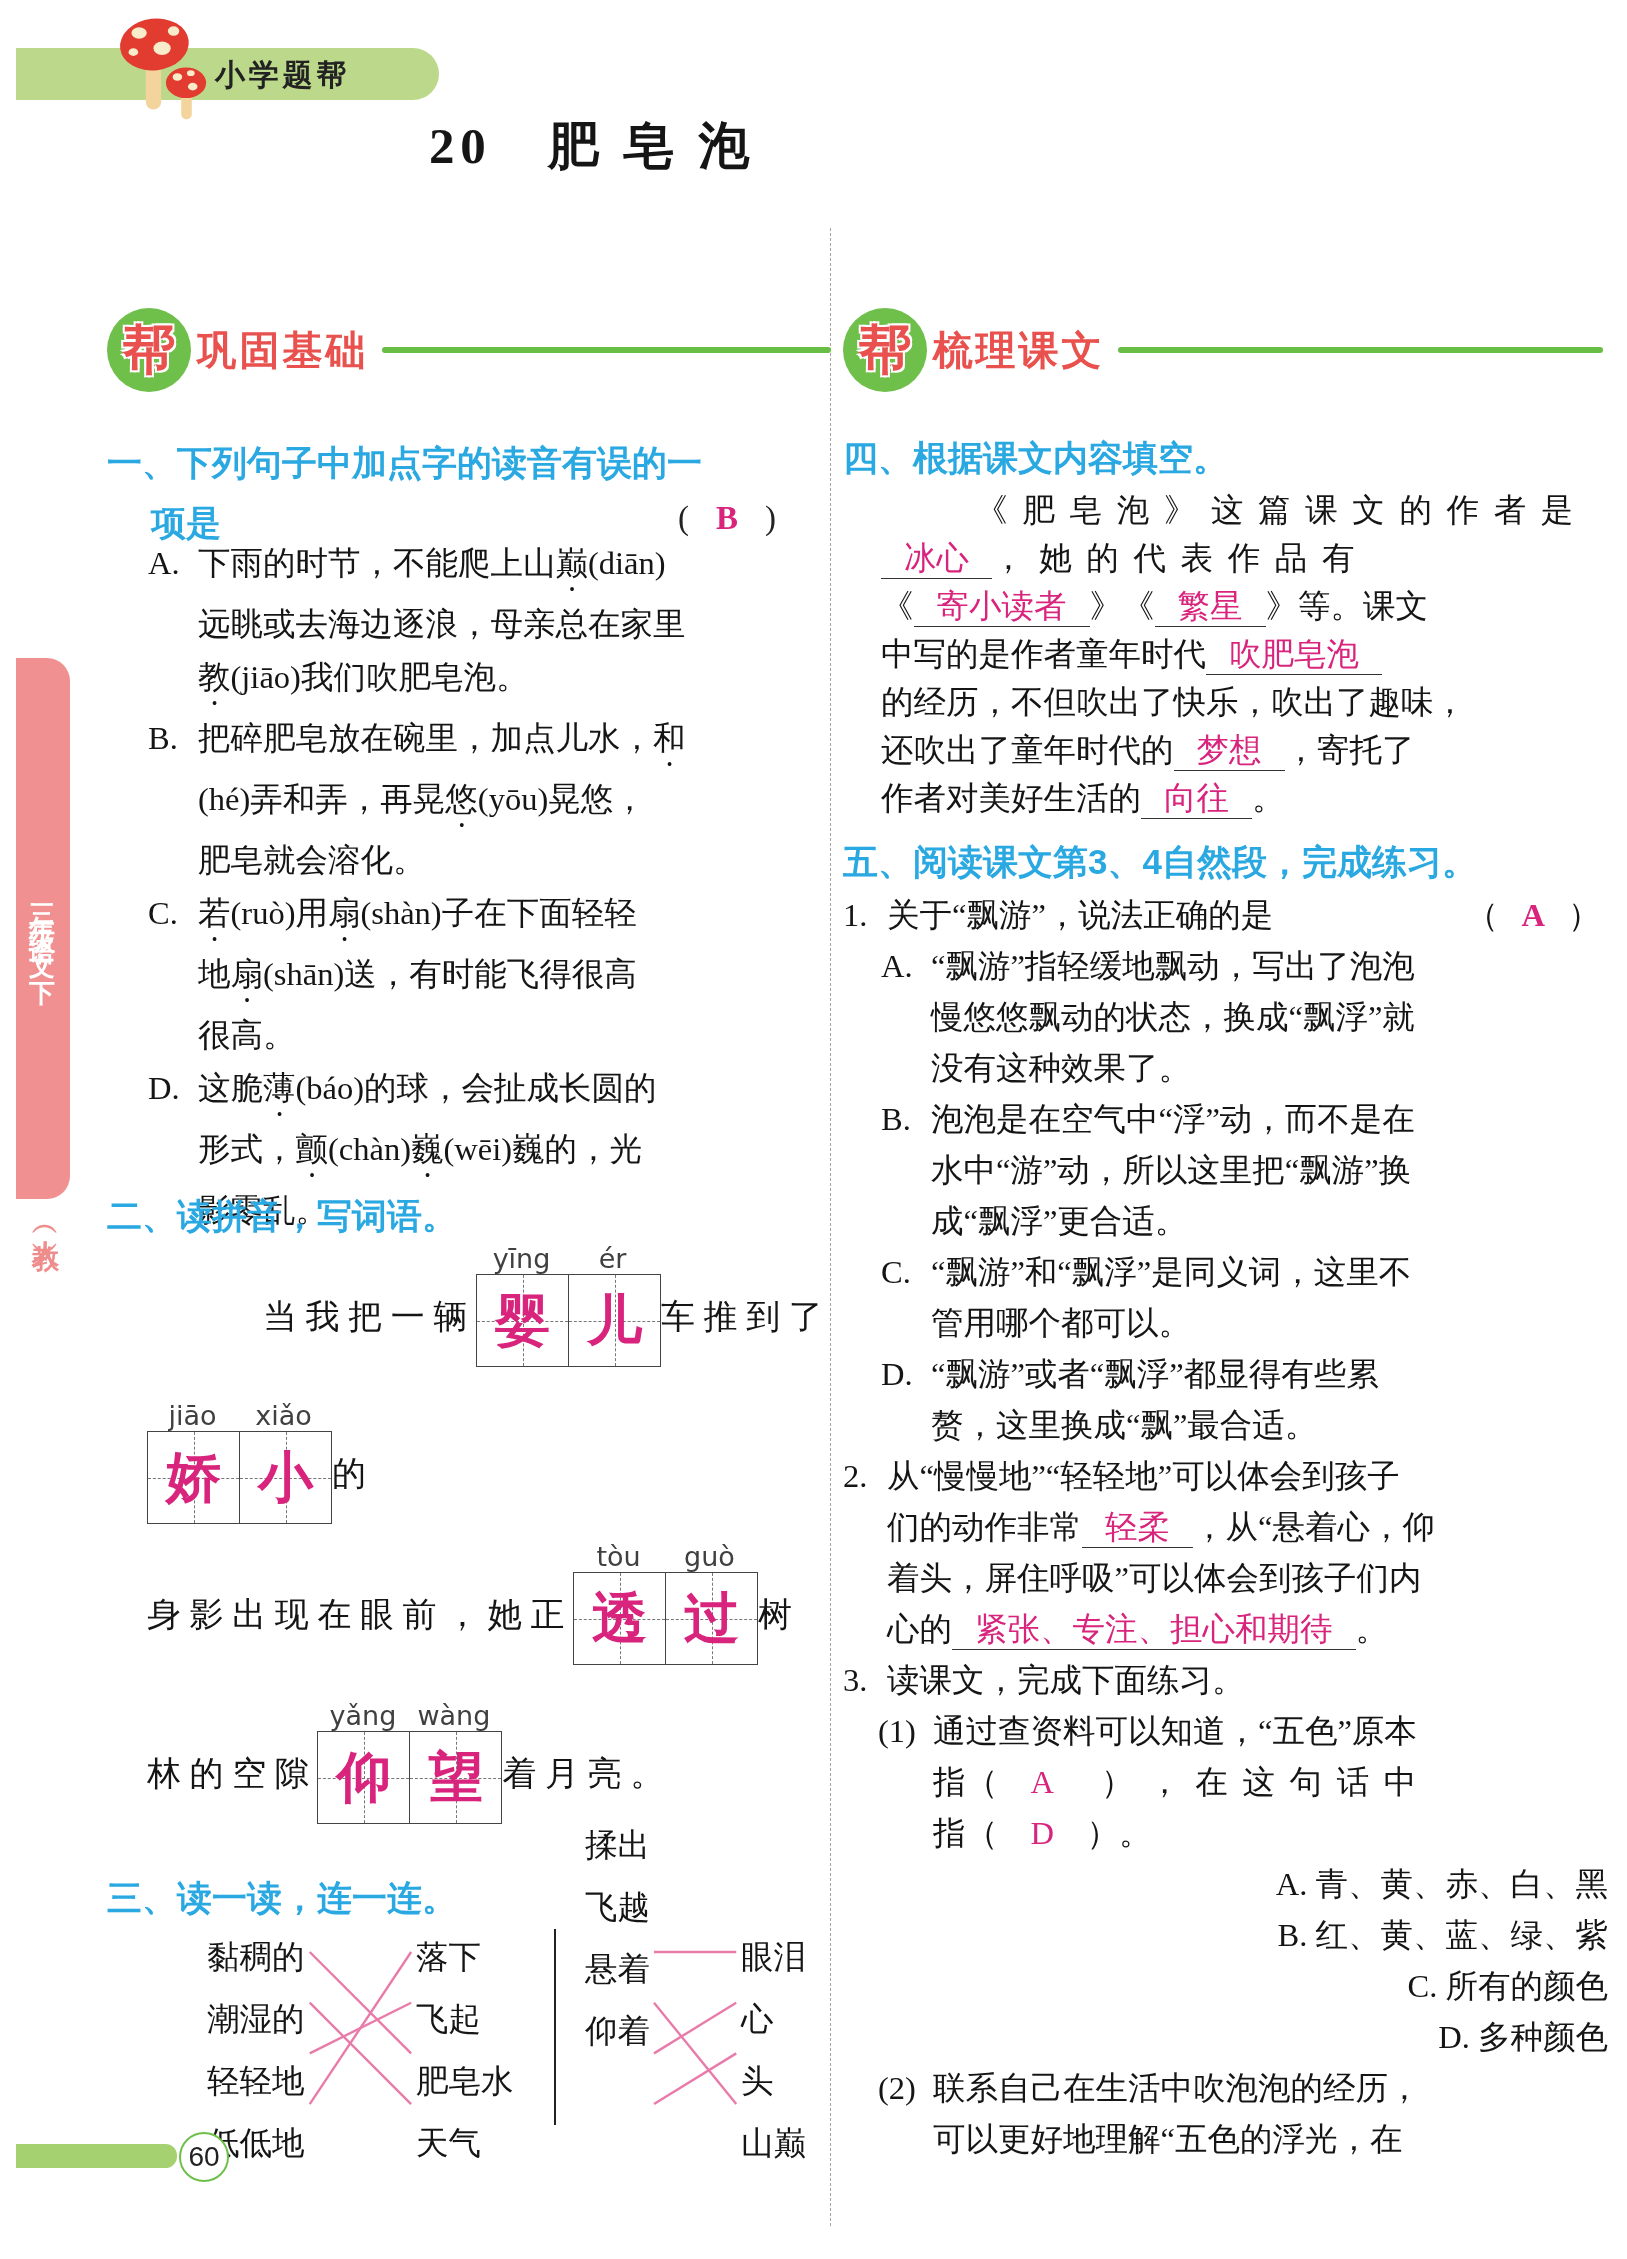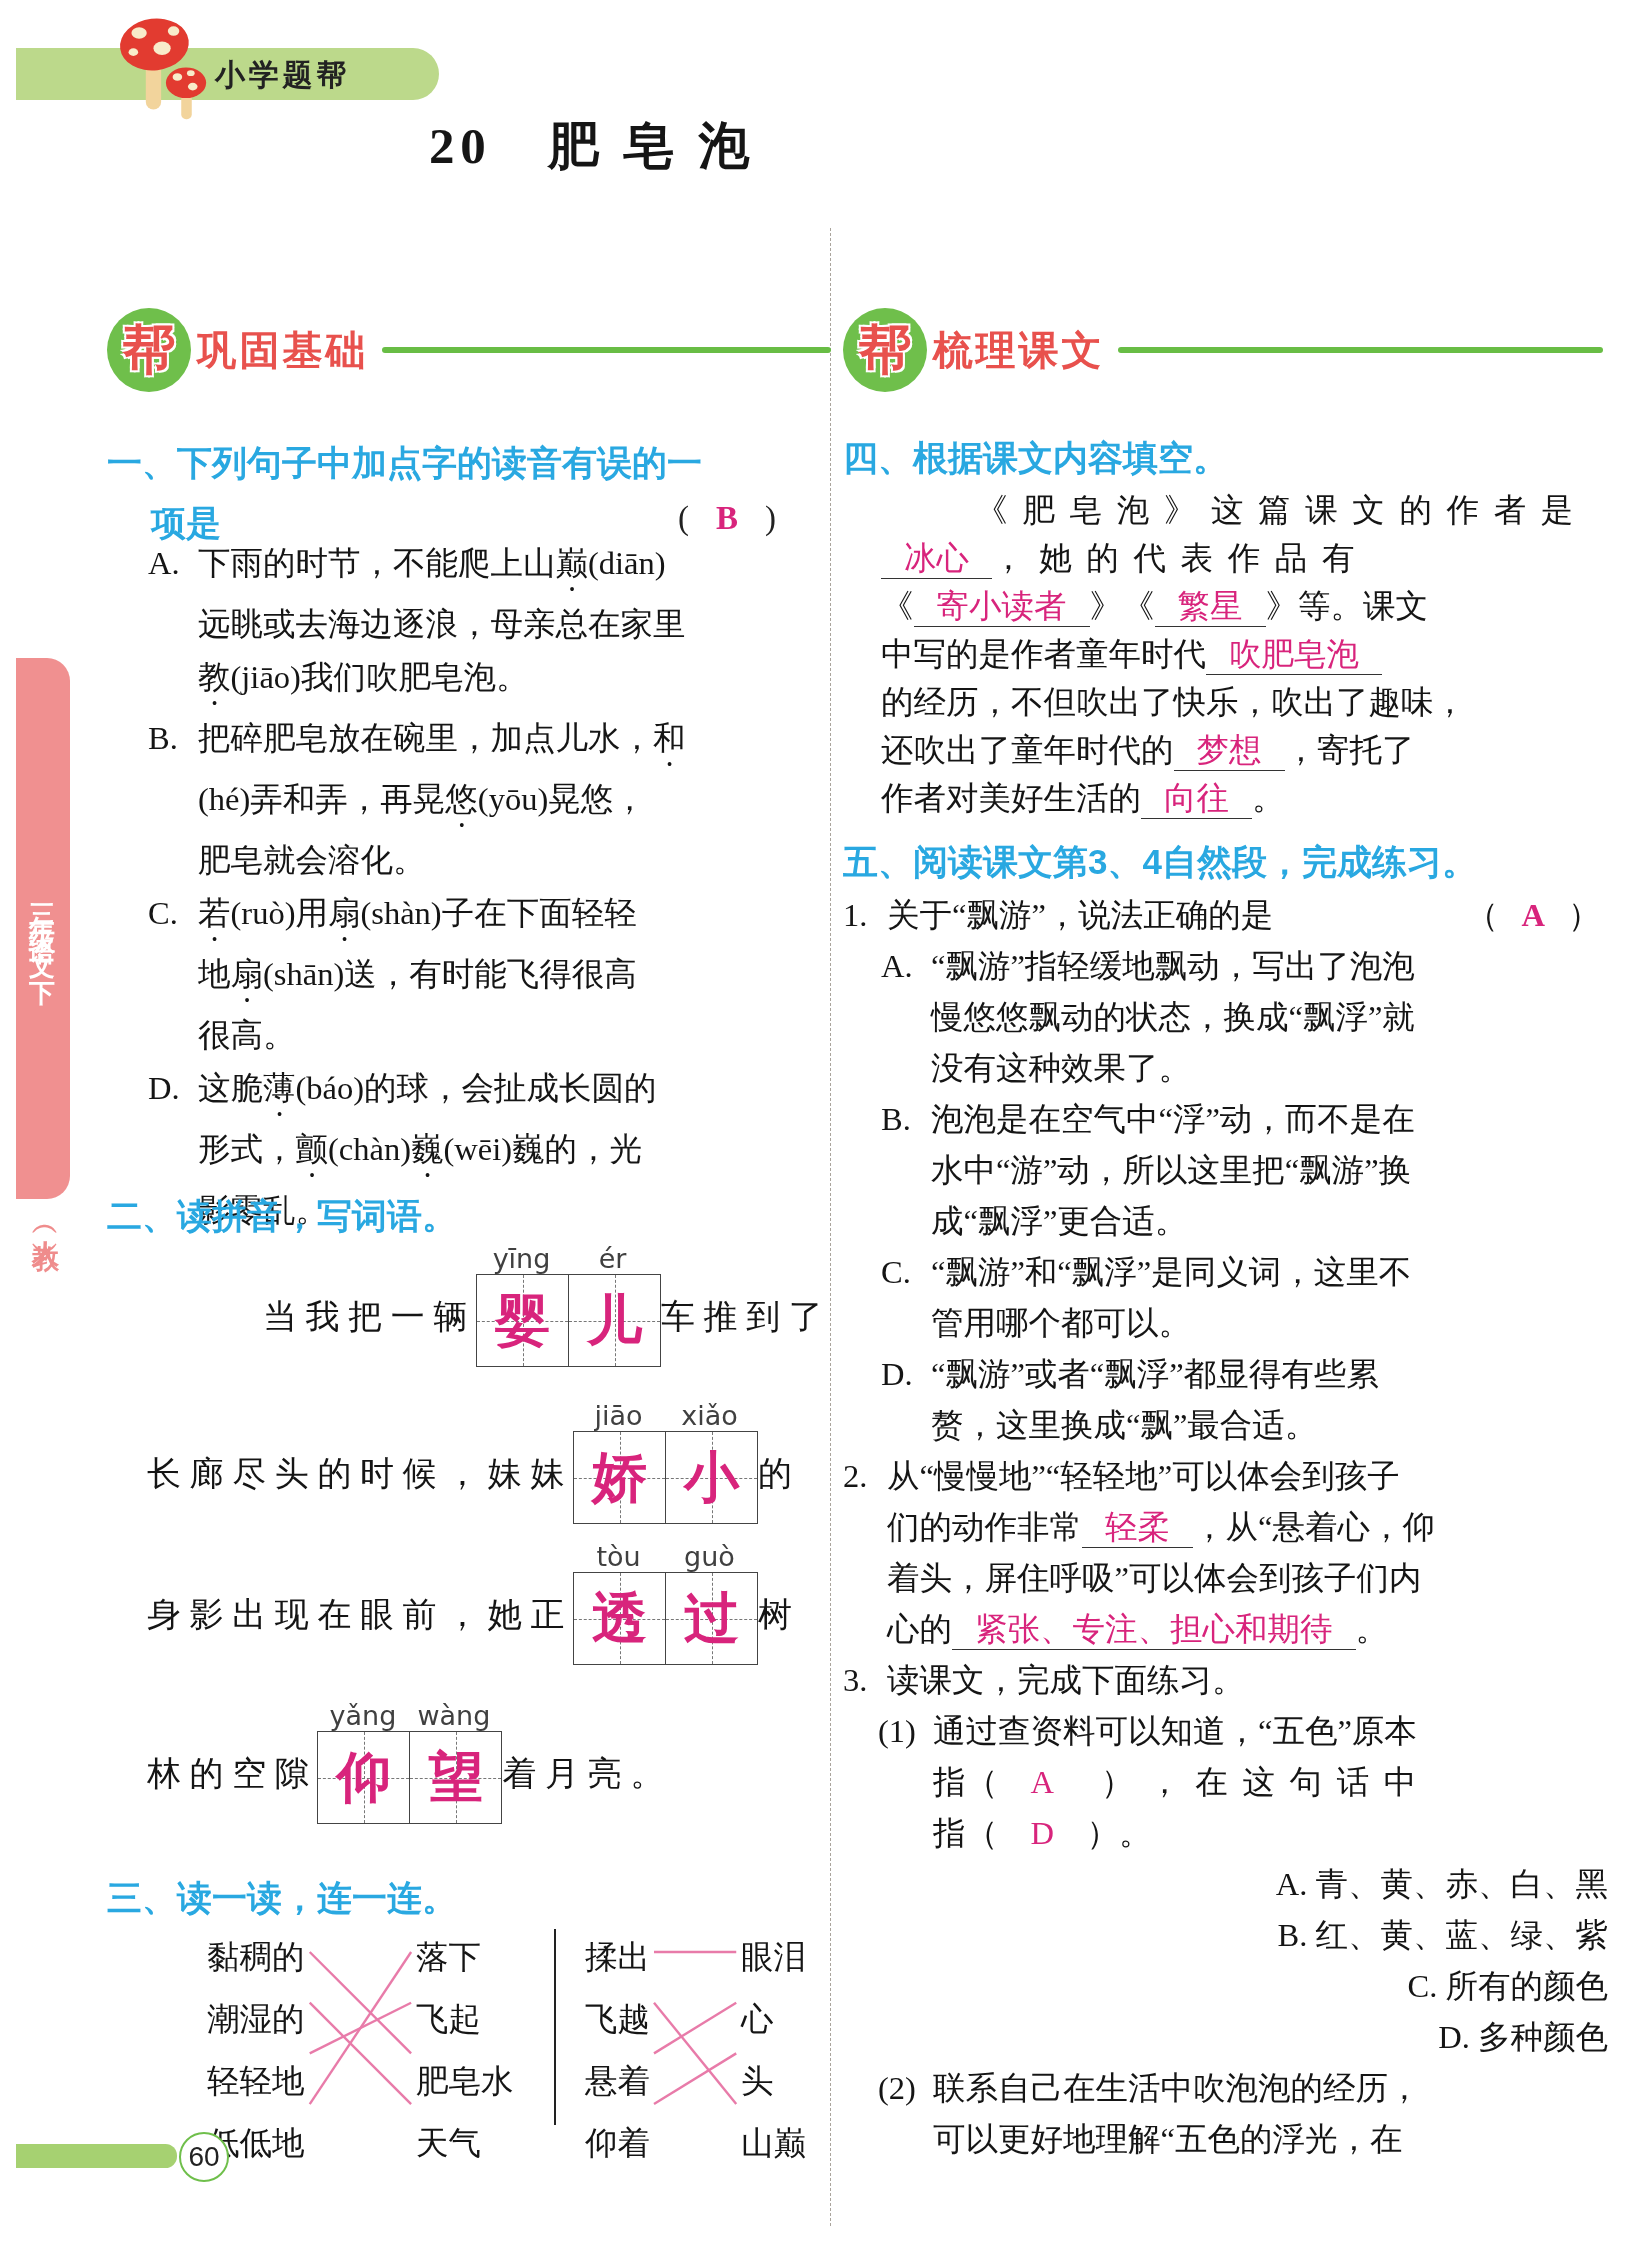--- a/index.html
+++ b/index.html
@@ -160,21 +160,20 @@
           </div>
           <div class="cell">
             <span class="hw">儿</span>
           </div>
         </div>
     </div>
     <span class="wtext">车推到了</span>
   </div>
 
   <div class="wline" style="left:131px;top:1400px">
-    <span class="wtext">长廊尽头的时候，妹妹</span>
     <div class="boxgroup">
       <div class="pinyin-row">
           <span>jiāo</span>
           <span>xiǎo</span>
         </div>
       <div class="cells">
           <div class="cell">
             <span class="hw">娇</span>
           </div>
           <div class="cell">
@@ -231,21 +230,21 @@
     <span>轻轻地</span>
     <span>低低地</span>
   </div>
   <div class="match-col" style="left:400px;top:1936px">
     <span>落下</span>
     <span>飞起</span>
     <span>肥皂水</span>
     <span>天气</span>
   </div>
   <div class="match-divider"></div>
-  <div class="match-col" style="left:569px;top:1936px">
+  <div class="match-col" style="left:569px;top:1824px">
     <span>揉出</span>
     <span>飞越</span>
     <span>悬着</span>
     <span>仰着</span>
   </div>
   <div class="match-col" style="left:725px;top:1936px">
     <span>眼泪</span>
     <span>心</span>
     <span>头</span>
     <span>山巅</span>

